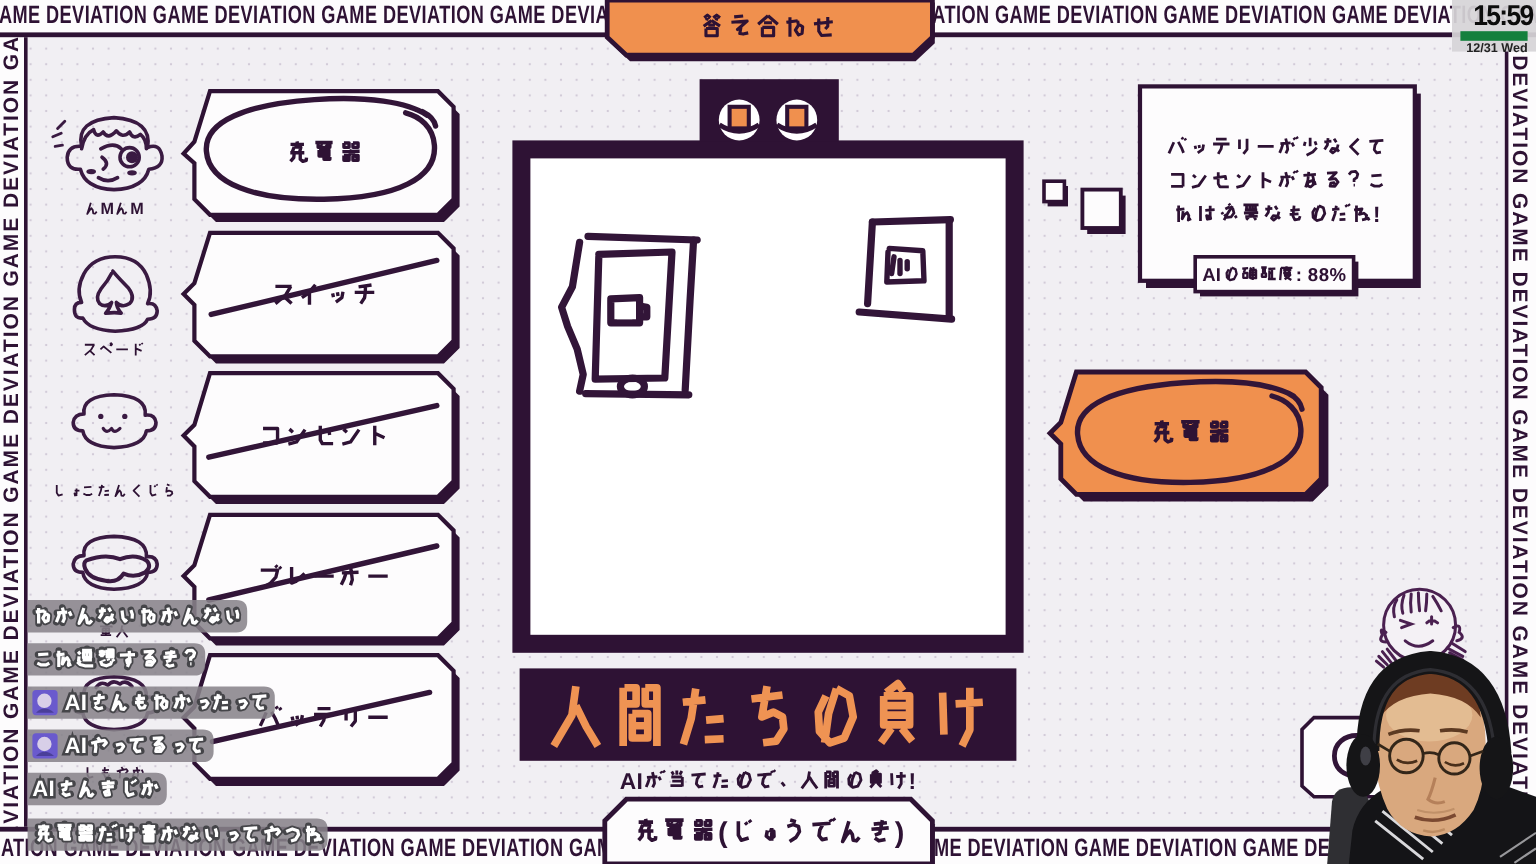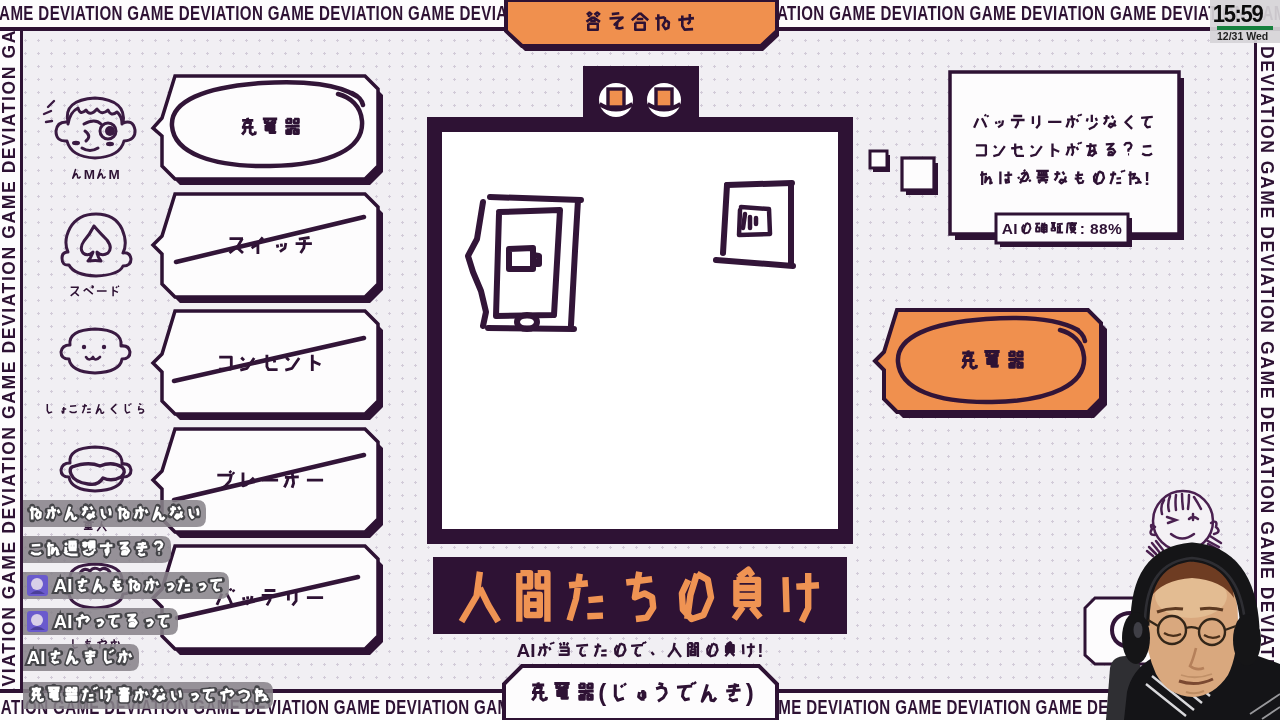--- a/index.html
+++ b/index.html
@@ -3,23 +3,23 @@
 html,body{margin:0;padding:0;width:1280px;height:720px;overflow:hidden}
 body{font-family:"Liberation Sans",sans-serif;background:#f1eff3;position:relative}
 .dots{position:absolute;inset:0;background-image:radial-gradient(circle,#d2cbd8 1.0px,rgba(0,0,0,0) 1.3px);background-size:13px 13px;background-position:6px 8px}
 .strip{position:absolute;background:#fdfcfd;color:#2e1234;font-weight:bold;font-size:21px;letter-spacing:0.5px;white-space:nowrap;overflow:hidden}
 .strip span{display:inline-block;transform:scaleX(0.72);transform-origin:0 50%}
 .stript{left:0;top:0;width:1280px;height:27px;border-bottom:4px solid #2e1234;line-height:26px}
 .stripb{left:0;top:689px;width:1280px;height:31px;border-top:4px solid #2e1234;line-height:28px}
 .stripl{left:0;top:0;width:20px;height:720px;border-right:3px solid #2e1234}
 .stripr{left:1254px;top:0;width:26px;height:720px;border-left:3px solid #2e1234}
 .vtext{position:absolute;white-space:nowrap;font-weight:bold;font-size:17.5px;letter-spacing:1.6px;color:#2e1234}
-.clock{position:absolute;left:1210px;top:0;width:70px;height:43px;background:rgba(214,212,215,0.93);text-align:left;z-index:40}
+.clock{position:absolute;left:1210px;top:0;width:70px;height:43px;background:rgba(214,212,215,0.93);text-align:right;z-index:40}
 .clock .t{font-size:24px;font-weight:bold;color:#0c0c0c;line-height:25px;letter-spacing:-1.5px;transform:scaleX(0.92);margin-top:1px}
-.clock .d{font-size:10.5px;font-weight:bold;color:#222;border-top:4px solid #15803d;width:56px;margin:0 auto;line-height:13px}
+.clock .d{font-size:10.5px;font-weight:bold;color:#222;border-top:8px solid #15803d;width:56px;margin:0 auto;line-height:13px}
 svg.main{position:absolute;left:0;top:0;z-index:10}
 </style></head><body>
 
 <div class="dots"></div>
 
 <div class="strip stripl"></div>
 <div class="vtext" style="left:-1px;top:714px;transform:rotate(-90deg);transform-origin:0 0;">DEVIATION GAME DEVIATION GAME DEVIATION GAME DEVIATION GAME DEVIATION GAME DEVIATION GAME DEVIATION GAME DEVIATION GAME </div>
 
 <div class="strip stripr"></div>
 <div class="vtext" style="left:1277px;top:46px;transform:rotate(90deg);transform-origin:0 0;">DEVIATION GAME DEVIATION GAME DEVIATION GAME DEVIATION GAME DEVIATION GAME DEVIATION GAME DEVIATION GAME DEVIATION GAME </div>

